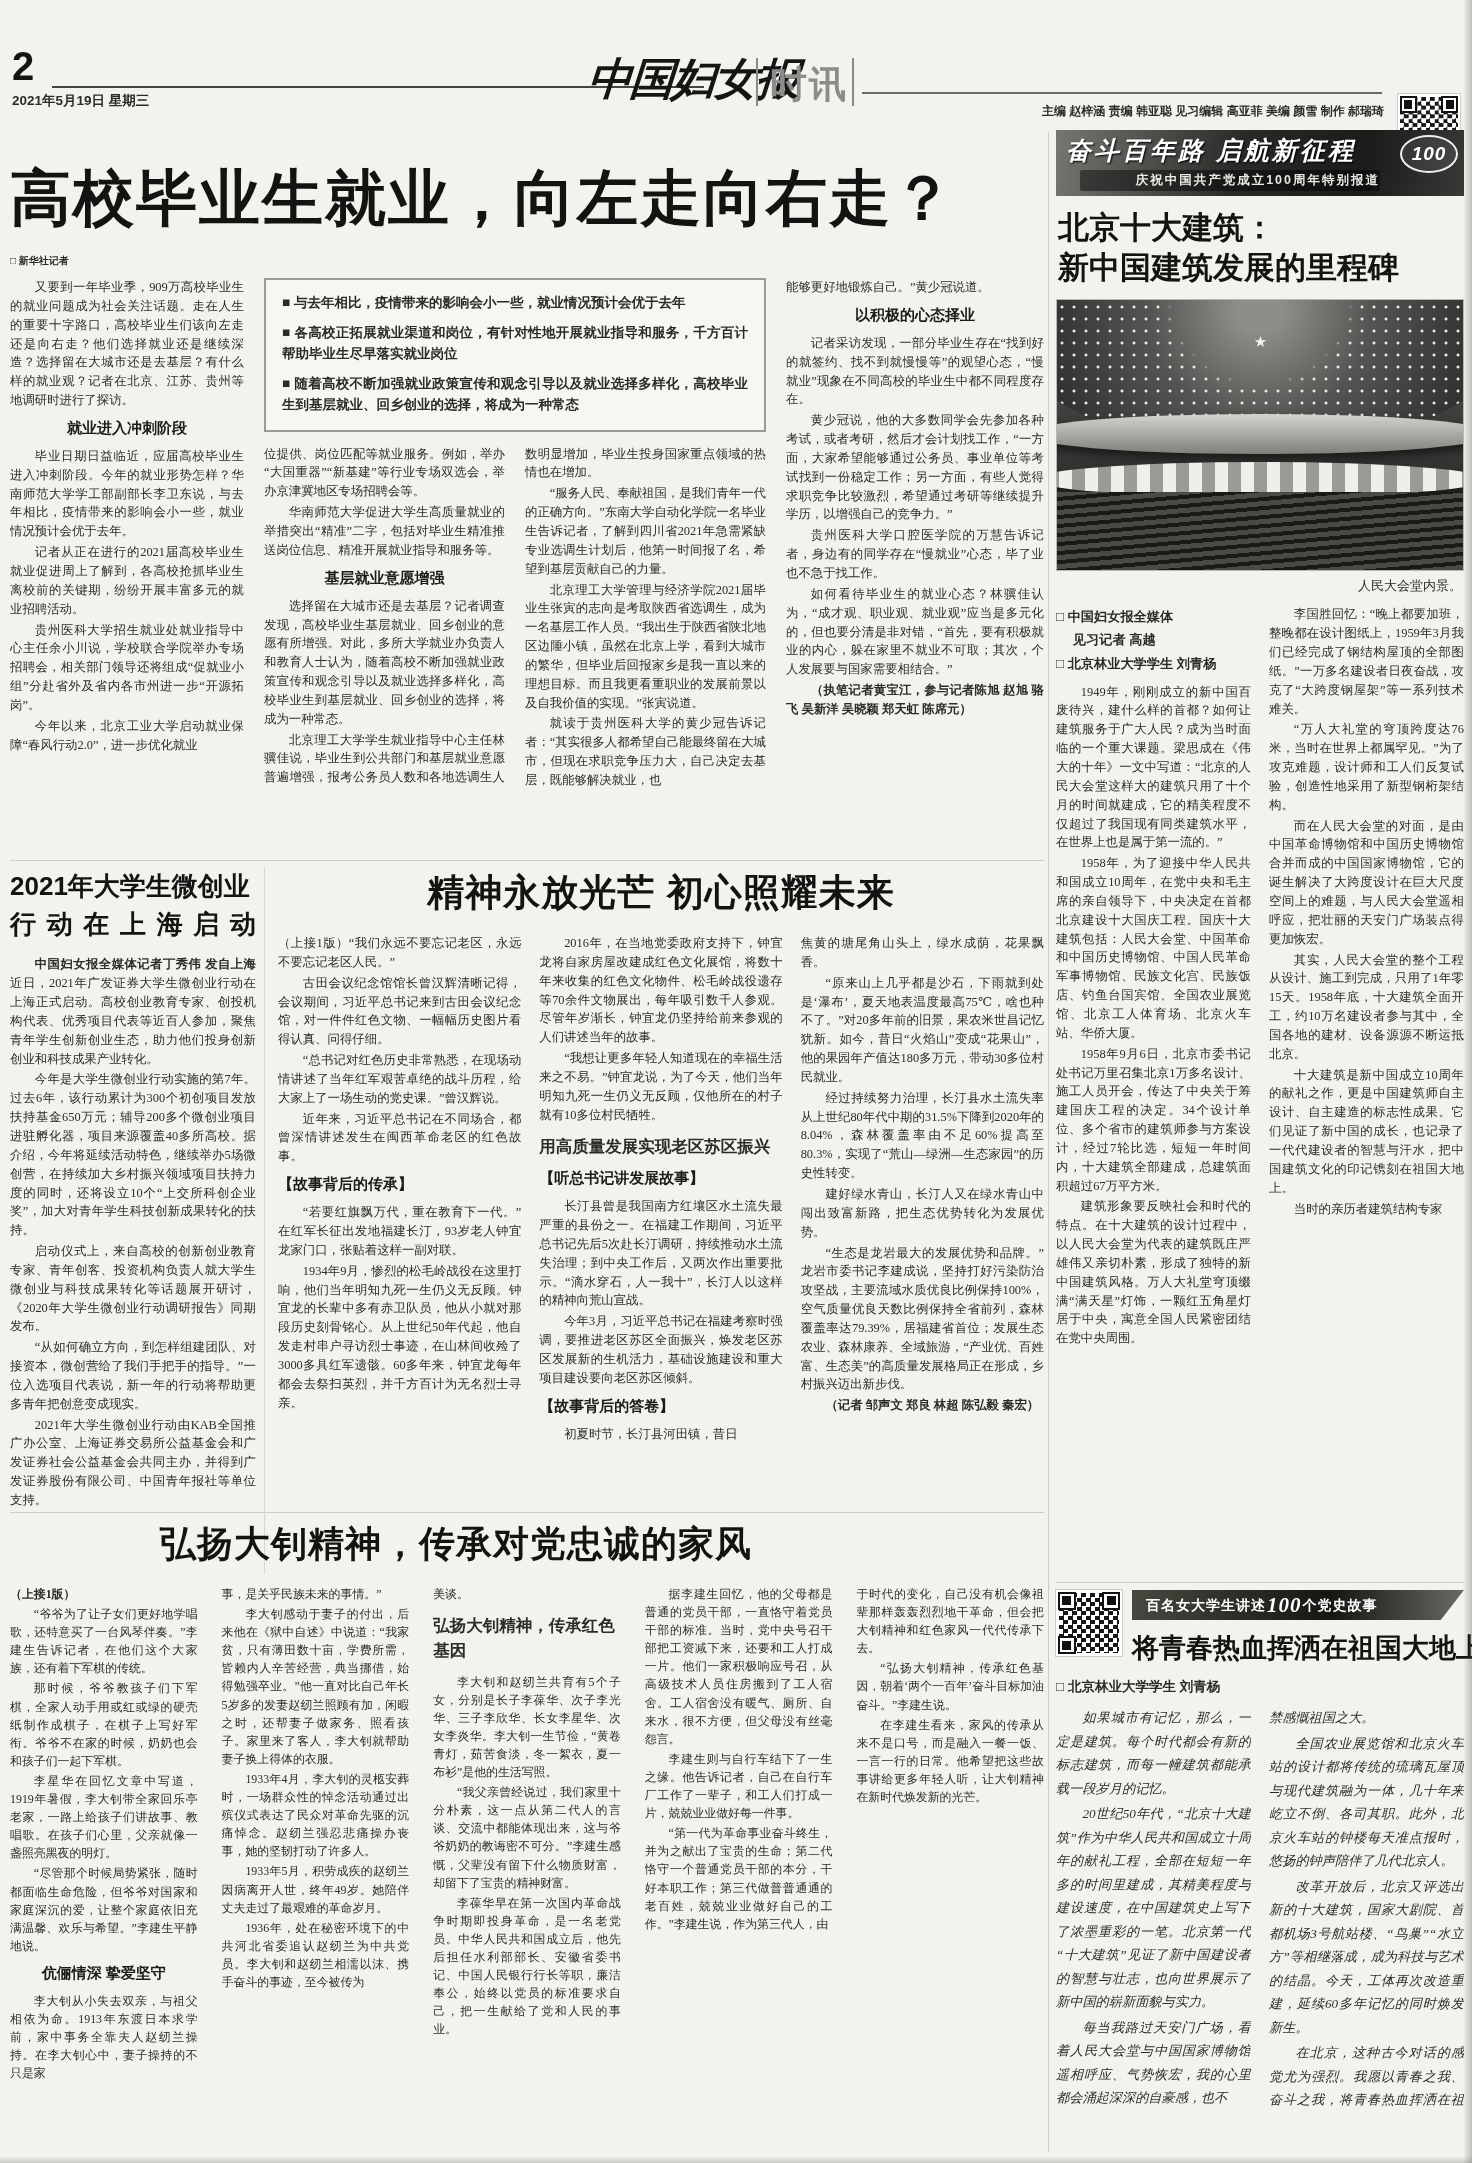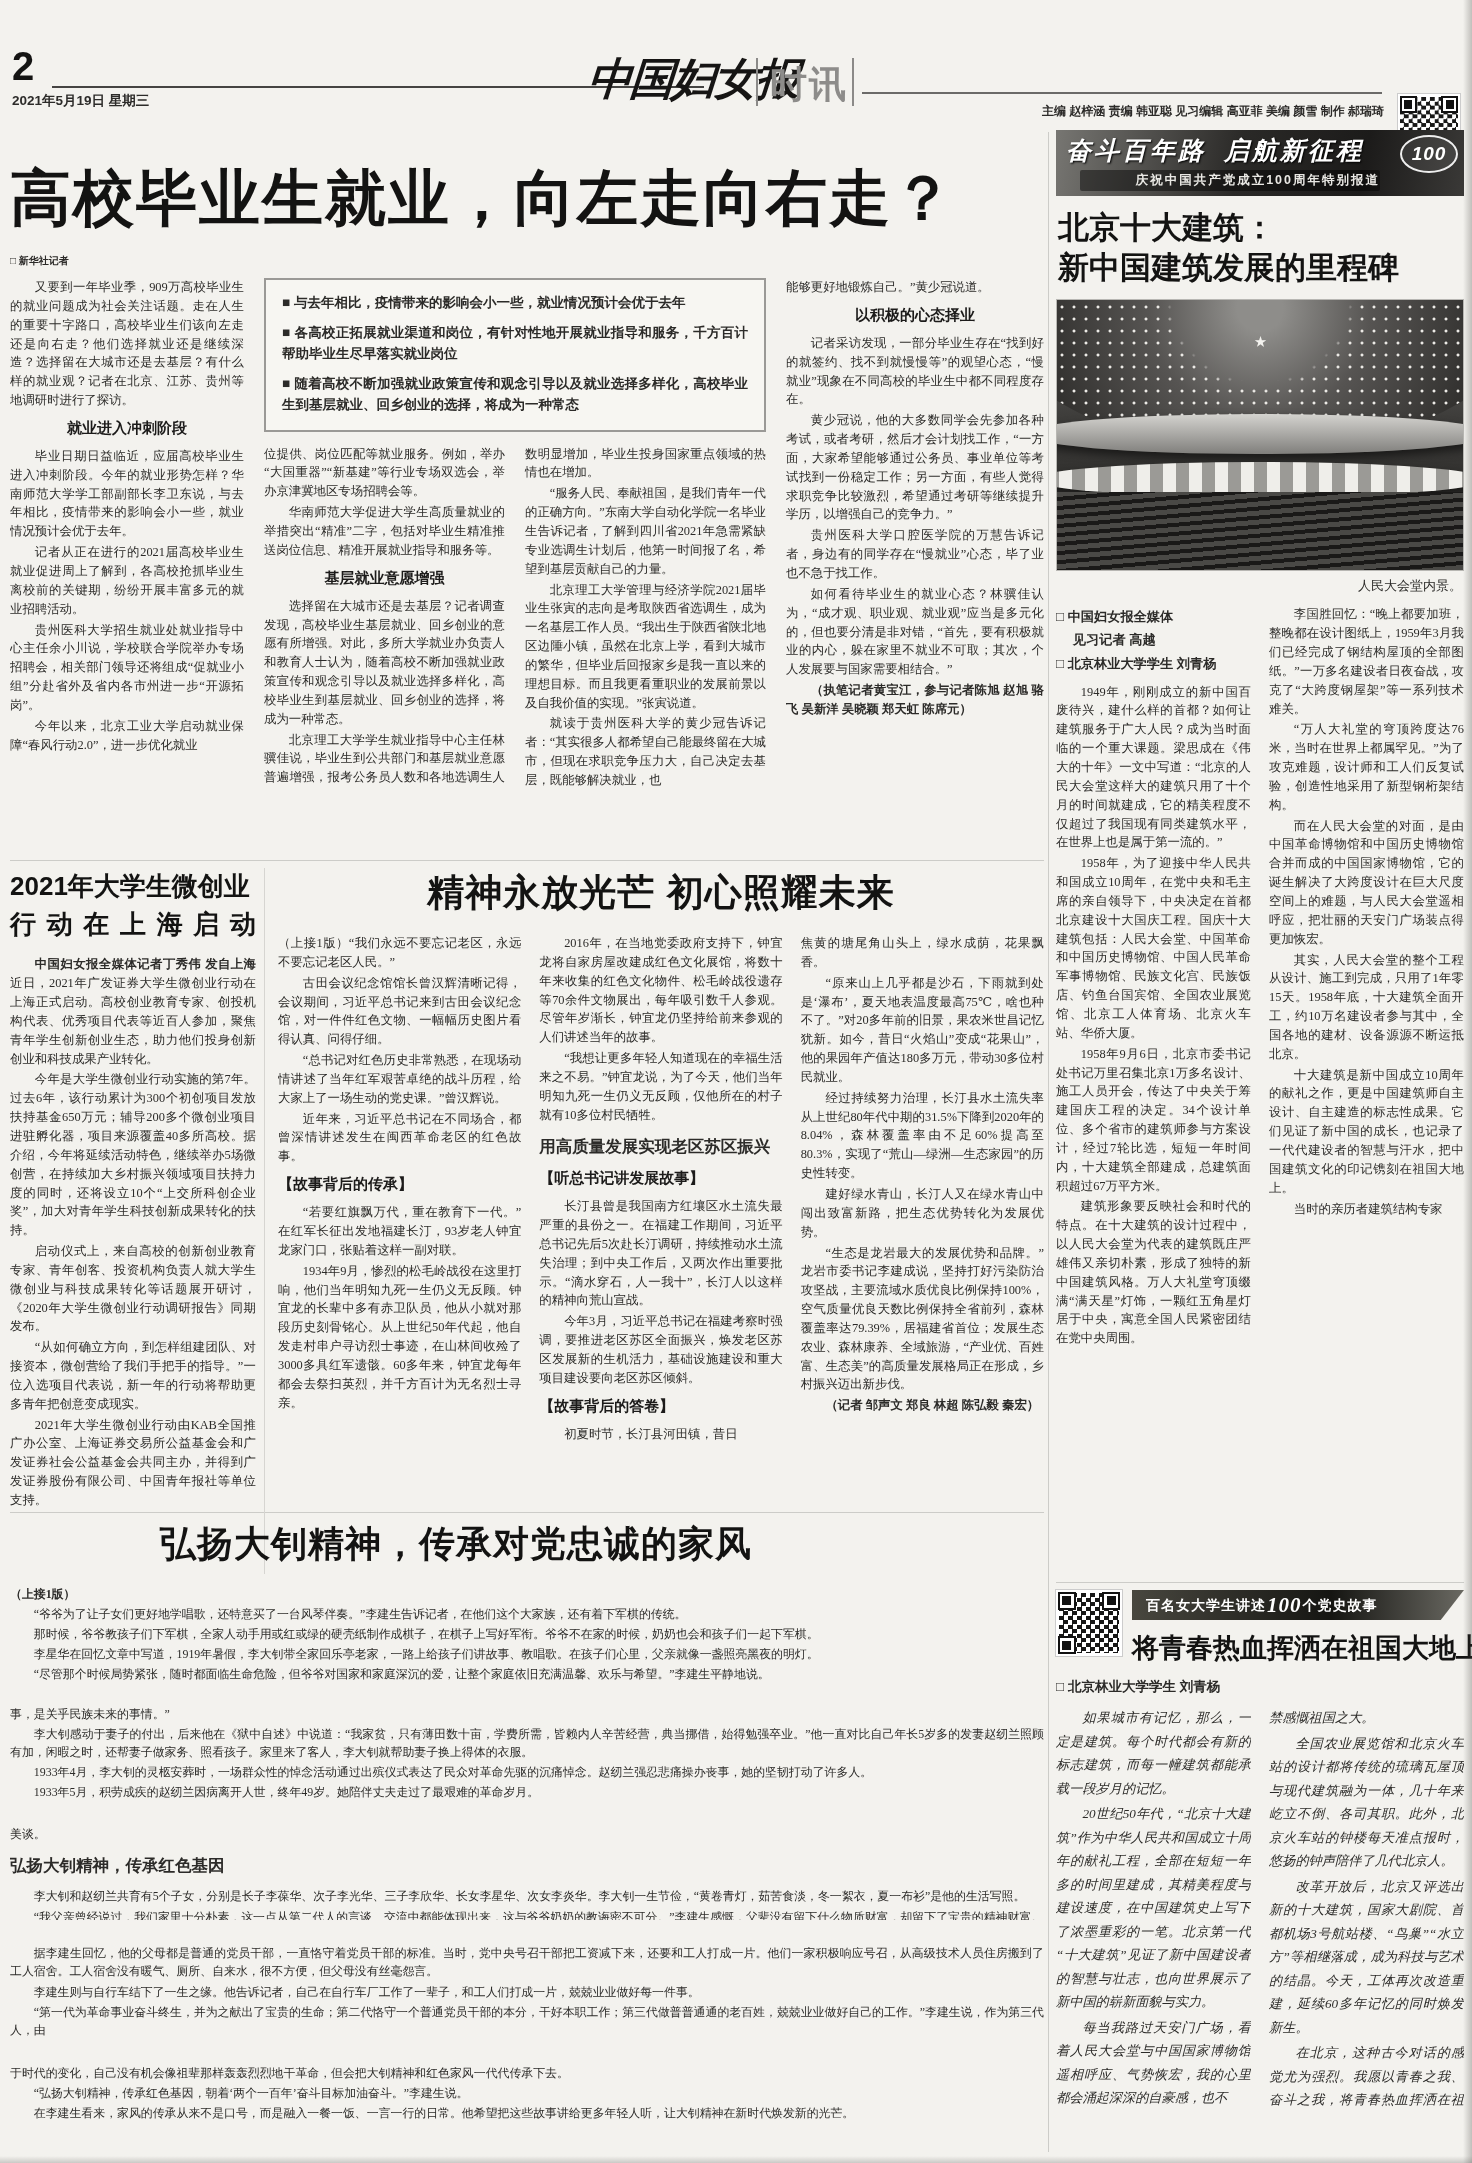--- a/index.html
+++ b/index.html
@@ -54,21 +54,21 @@
   .lead-c4{flex:1 1 0;min-width:0;overflow:hidden;}
   .bullet-box{border:2.5px solid #9a9996;background:#f7f6f2;padding:13px 16px 5px 16px;margin-bottom:13px;}
   .bullet-box p{font-weight:700;font-size:13.5px;line-height:1.55;text-indent:0;margin-bottom:9px;
       font-family:"Liberation Sans","DejaVu Sans",sans-serif;}
   .lead-midtext{column-count:2;column-gap:20px;height:398px;overflow:hidden;}
   
   #right-art{position:absolute;left:1056px;top:130px;width:408px;}
   .banner{position:relative;height:66px;color:#fff;overflow:hidden;
      background:linear-gradient(100deg,#777672 0%,#2a2927 45%,#1c1b1a 75%,#3a3937 100%);}
   .banner-title{position:absolute;left:10px;top:4px;font-size:25px;font-weight:900;font-style:italic;
-     letter-spacing:3px;font-family:Liberation Mono, monospace;text-shadow:1px 1px 2px #000;}
+     letter-spacing:3px;font-family:Liberation Sans, sans-serif;text-shadow:1px 1px 2px #000;}
   .banner-logo{position:absolute;right:6px;top:5px;width:54px;height:34px;border:2px solid #eee;
      border-radius:50%;text-align:center;font-weight:900;font-style:italic;font-size:19px;line-height:34px;
      letter-spacing:1px;background:rgba(255,255,255,.08);}
   .banner-sub{position:absolute;left:24px;bottom:5px;width:300px;padding:2px 0;text-align:right;
      font-size:12.5px;font-weight:700;letter-spacing:2px;color:#e9e8e4;background:rgba(0,0,0,.45);
      font-family:"Liberation Sans","DejaVu Sans",sans-serif;border-radius:2px;}
   .r-headline{font-size:31px;font-weight:900;line-height:1.28;color:#131312;margin:12px 0 12px 2px;}
   .photo{position:relative;height:270px;overflow:hidden;border:1px solid #b8b7b3;
      background:linear-gradient(180deg,#6f6e6b 0%,#3c3b39 45%,#232220 100%);}
   .ph-ceiling{position:absolute;left:-18%;top:-62%;width:136%;height:118%;border-radius:50%;
@@ -99,21 +99,21 @@
   .vrule-l2{position:absolute;left:264px;top:868px;width:1px;height:706px;background:#d6d5d1;}
   
   #middle{position:absolute;left:278px;top:868px;width:766px;}
   .m-headline{text-align:center;font-size:37px;font-weight:900;letter-spacing:1px;color:#131312;}
   .m-body{margin-top:16px;height:560px;overflow:hidden;}
   .m-sub-big{font-family:"Liberation Sans","DejaVu Sans",sans-serif;font-weight:700;font-size:16.5px;
      line-height:1.5;text-indent:0;margin:10px 0;}
   
   #bottom{position:absolute;left:10px;top:1520px;width:1034px;}
   .b-headline{font-size:36px;font-weight:900;letter-spacing:1px;color:#131312;margin:0 0 16px 150px;}
-  .b-body{height:575px;overflow:hidden;gap:24px;flex-direction:column;}
+  .b-body{height:575px;overflow:hidden;gap:24px;}
   .b-body p{font-size:11.9px;}
   .cont-label{font-weight:700;text-indent:0;font-size:12.5px;}
   
   #br{position:absolute;left:1056px;top:1590px;width:408px;}
   .br-top{display:flex;gap:10px;align-items:flex-start;}
   #qr-br{width:66px;height:66px;flex:0 0 66px;}
   .br-right{flex:1 1 0;min-width:0;}
   .br-banner{height:30px;line-height:30px;padding:0 18px 0 14px;color:#fff;white-space:nowrap;
      background:linear-gradient(90deg,#48473f 0%,#151512 60%,#6a6962 100%);
      clip-path:polygon(0 0,100% 0,93% 100%,0 100%);font-weight:700;font-size:14px;

